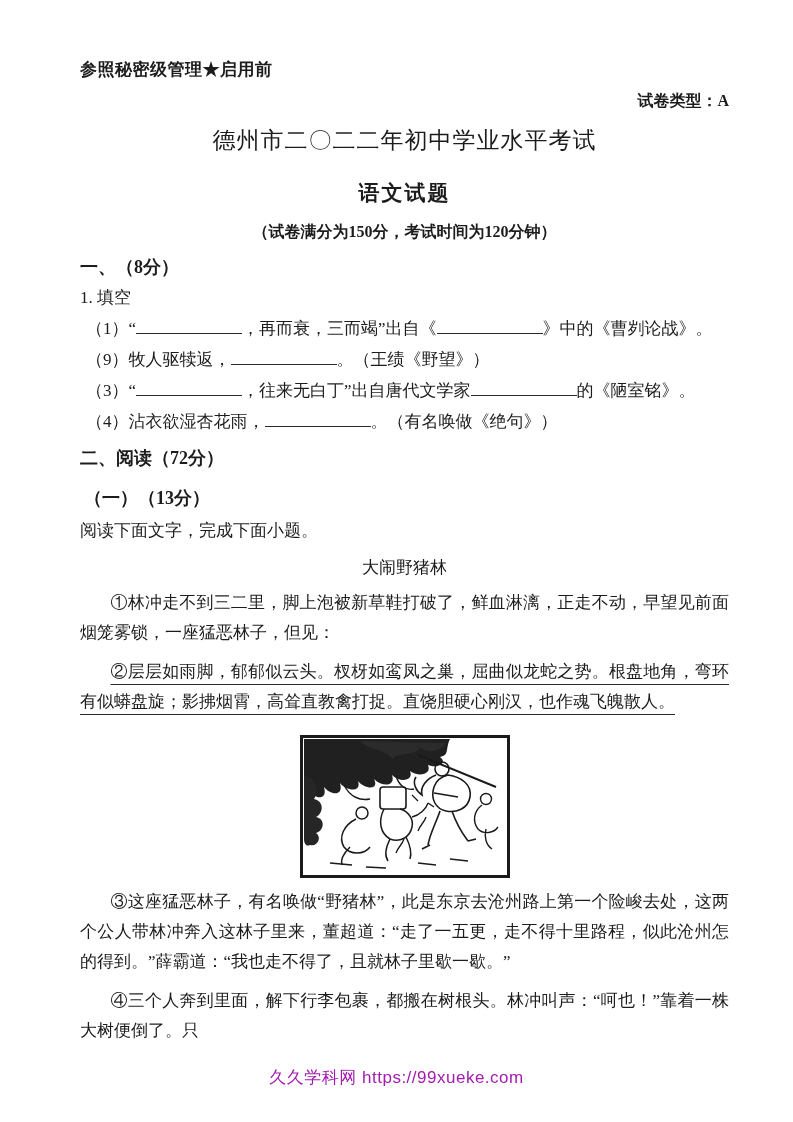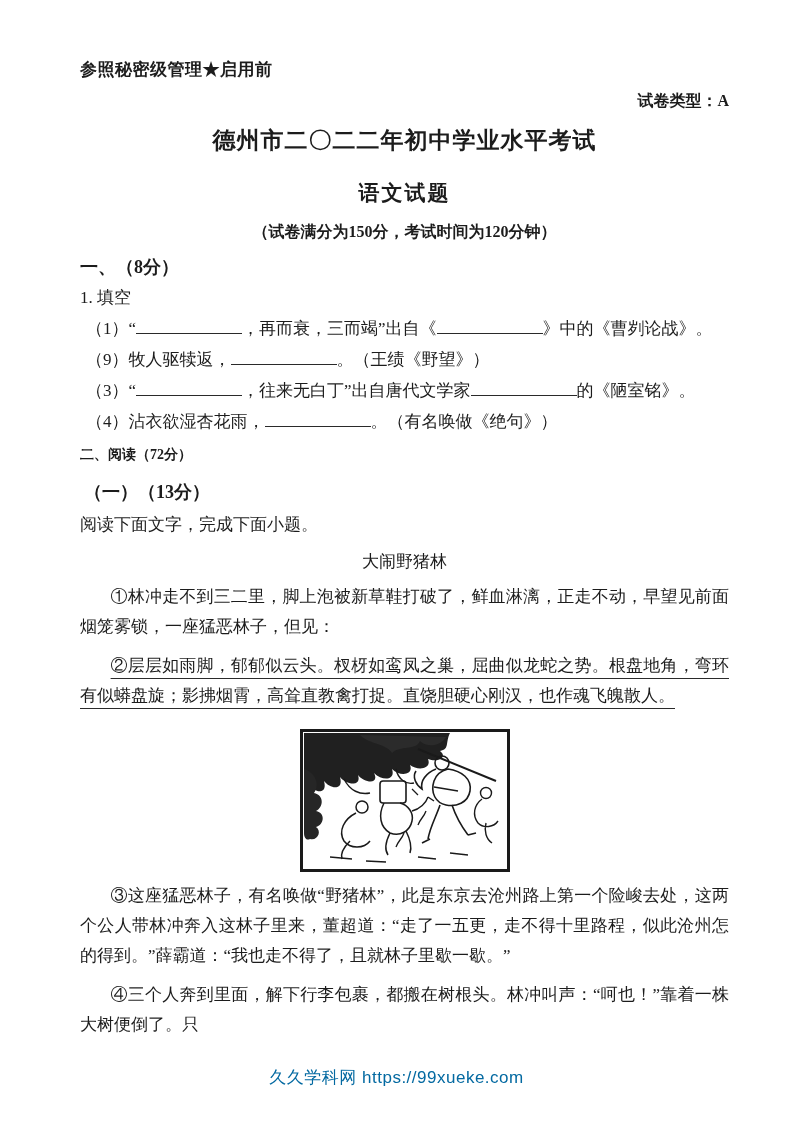--- a/index.html
+++ b/index.html
@@ -27,21 +27,21 @@
   .exam-type {
     margin-top: 10px;
     text-align: right;
     font-size: 16px;
     font-weight: bold;
   }
   .exam-title {
     margin-top: 13px;
     text-align: center;
     font-size: 23px;
-    font-weight: bold;
+    font-weight: normal;
     letter-spacing: 1px;
   }
   .exam-subtitle {
     margin-top: 23px;
     text-align: center;
     font-size: 21px;
     font-weight: bold;
     letter-spacing: 2px;
   }
   .exam-info {
@@ -72,21 +72,21 @@
     line-height: 33px;
   }
   .blank {
     display: inline-block;
     width: 106px;
     height: 14px;
     border-bottom: 1px solid #2a2a2a;
     vertical-align: baseline;
   }
   .blank.short { width: 100px; }
-  .sec2-heading { margin-top: 9px; font-size: 14px; font-weight: bold; }
+  .sec2-heading { margin-top: 9px; font-size: 18px; font-weight: bold; }
   .sub-heading  { margin-top: 16px; font-size: 18px; font-weight: bold; padding-left: 4px; }
   .instruction  { margin-top: 9px; font-size: 17px; }
   .passage-title {
     margin-top: 14px;
     text-align: center;
     font-size: 17px;
   }
   .passage-para {
     margin-top: 9px;
     font-size: 17px;
@@ -107,21 +107,21 @@
   }
   .figure-wrap svg { display: inline-block; }
   .watermark {
     position: absolute;
     top: 1066px;
     left: 0;
     width: 793px;
     text-align: center;
     font-family: "Liberation Sans", sans-serif;
     font-size: 17px;
-    color: #0369a1;
+    color: #a21caf;
     letter-spacing: 0.5px;
   }
 </style>
 </head>
 <body>
 
 <div class="page">
 
   <div class="security-notice">参照秘密级管理★启用前</div>
 

